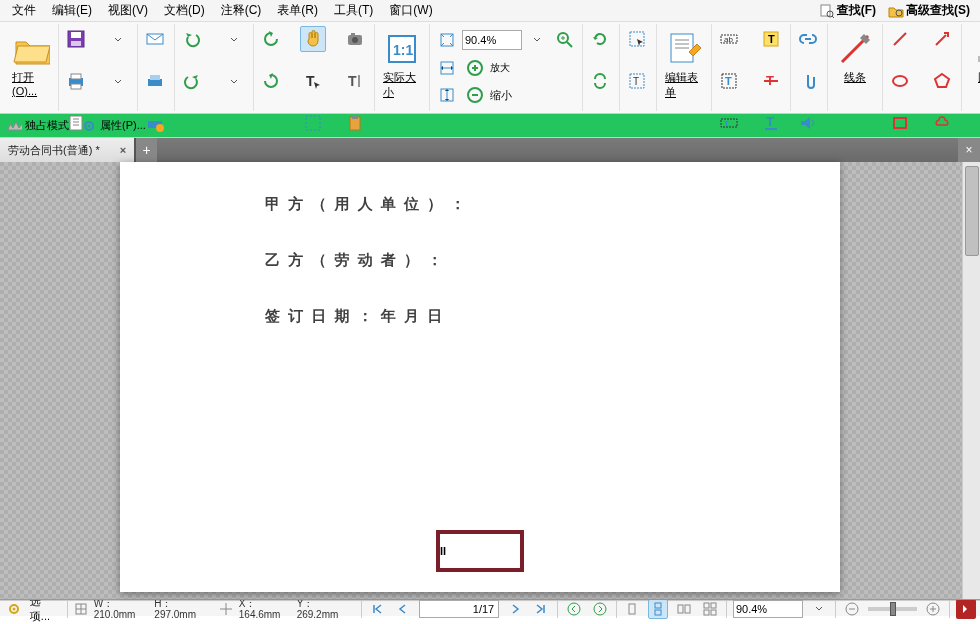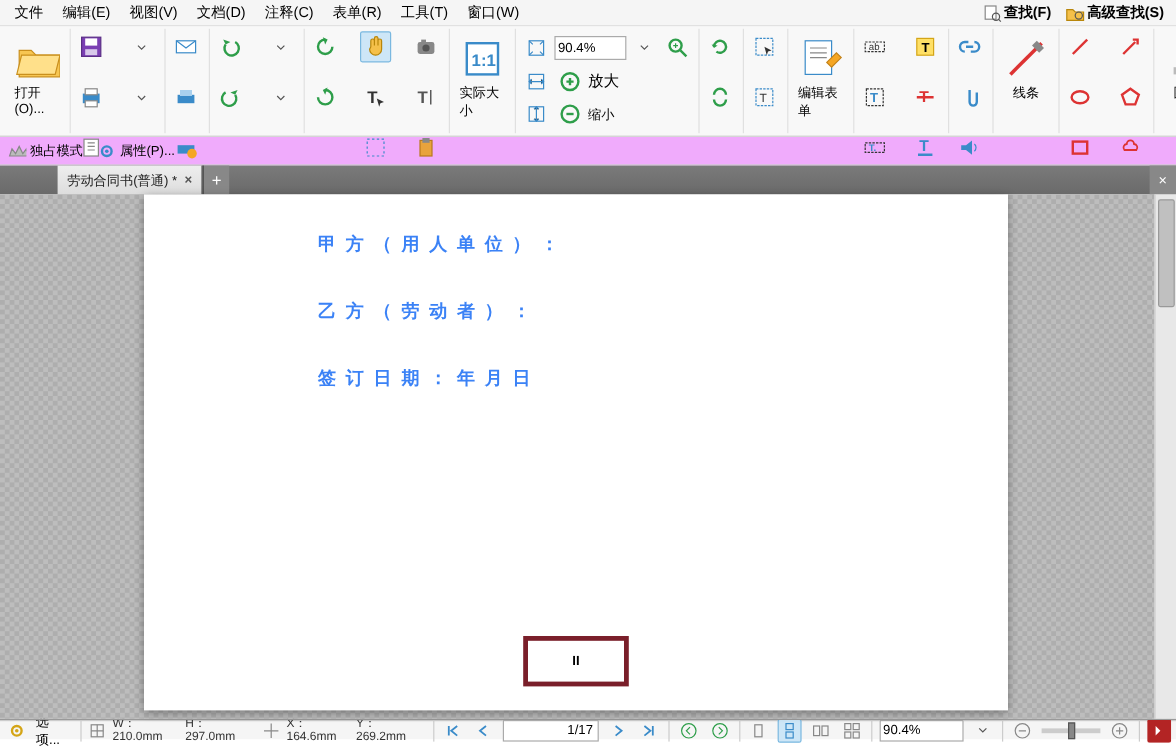--- a/index.html
+++ b/index.html
@@ -7,50 +7,50 @@
 
 
 .menubar { height: 22px; background: #f5f5f5; border-bottom: 1px solid #ddd; display: flex; align-items: center; padding: 0 4px; }
 .menubar .menu-item { padding: 16px 8px; cursor: pointer; }
 .menubar .spacer { flex: 1; }
 .menubar .search-btn { display: flex; align-items: center; gap: 2px; padding: 2px 6px; cursor: pointer; font-weight: bold; }
 
 
 .ribbon { height: 92px; background: #f8f8f8; border-bottom: 1px solid #ccc; display: flex; align-items: stretch; padding: 2px 4px; position: relative; }
 .ribbon-group { display: flex; flex-direction: column; align-items: center; justify-content: space-between; padding: 2px 4px; border-right: 1px solid #e0e0e0; }
-.big-btn { display: flex; flex-direction: column; align-items: center; gap: 2px; padding: 4px; cursor: pointer; font-size: 11px; }
+.big-btn { display: flex; flex-direction: column; align-items: center; gap: 2px; padding: 4px; cursor: pointer; font-size: 11px; text-decoration: underline; }
 .big-btn .icon { width: 38px; height: 38px; display: flex; align-items: center; justify-content: center; }
 .icon-grid { display: grid; grid-template-columns: repeat(4, 28px); grid-auto-rows: 28px; gap: 14px; }
 .icon-grid.cols3 { grid-template-columns: repeat(3, 28px); }
 .icon-grid.cols2 { grid-template-columns: repeat(2, 28px); }
 .icon-grid.cols1 { grid-template-columns: repeat(1, 28px); }
 .tb-icon { width: 26px; height: 26px; display: flex; align-items: center; justify-content: center; cursor: pointer; border-radius: 2px; }
 .tb-icon.active { background: #cde6f7; border: 1px solid #7ab8e0; }
 .zoom-row { display: flex; align-items: center; gap: 2px; height: 28px; }
 .zoom-input { width: 60px; height: 20px; font-size: 11px; border: 1px solid #aaa; padding: 0 2px; }
 
 
-.secbar { height: 24px; background: #f0abfc; border-bottom: 1px solid #ccc; display: flex; align-items: center; padding: 0 6px; gap: 12px; }
+.secbar { height: 24px; background: #22c55e; border-bottom: 1px solid #ccc; display: flex; align-items: center; padding: 0 6px; gap: 12px; }
 .secbar .item { display: flex; align-items: center; gap: 3px; cursor: pointer; font-size: 11px; }
 
 
 .tabbar { height: 24px; background: linear-gradient(#7a7a7a,#6a6a6a); display: flex; align-items: stretch; position: relative; }
-.doc-tab { background: linear-gradient(#eee,#ddd); border-right: 1px solid #555; display: flex; align-items: center; padding: 0 8px; gap: 6px; font-size: 11px; color: #222; cursor: pointer; margin-left: 48px; }
+.doc-tab { background: linear-gradient(#eee,#ddd); border-right: 1px solid #555; display: flex; align-items: center; padding: 0 8px; gap: 20px; font-size: 11px; color: #222; cursor: pointer; }
 .doc-tab .close { font-weight: bold; cursor: pointer; color:#555; }
 .new-tab { width: 22px; background: #888; color: #fff; display: flex; align-items: center; justify-content: center; cursor: pointer; font-size: 14px; border-left:1px solid #555; }
 .tabbar .tab-close-all { position: absolute; right: 0; top: 0; width: 22px; height: 24px; background: #888; color: #fff; display: flex; align-items: center; justify-content: center; cursor: pointer; }
 
 
 .viewport { position: relative; height: 438px; background: repeating-conic-gradient(#bdbdbd 0% 25%, #aeaeae 0% 50%) 0 0/8px 8px; border-bottom: 1px solid #999; }
 .vscroll { position: absolute; right: 0; top: 0; width: 18px; height: 100%; background: #e8e8e8; border-left: 1px solid #ccc; }
 .vscroll .thumb { position: absolute; left: 2px; width: 14px; top: 4px; height: 90px; background: #c0c0c0; border: 1px solid #999; border-radius: 2px; }
 .page { position: absolute; left: 120px; top: 0; width: 720px; height: 430px; background: #fff; box-shadow: 0 2px 8px rgba(0,0,0,0.4); }
-.page-content { padding: 30px 145px 0 145px; font-size: 15px; font-weight: bold; color: #3b82f6; letter-spacing: 2px; line-height: 1.6; }
+.page-content { padding: 30px 145px 0 145px; font-size: 15px; font-weight: bold; color: #404040; letter-spacing: 2px; line-height: 1.6; }
 .page-content p { margin-bottom: 32px; }
-.page-num-box { position: absolute; left: 50%; transform: translateX(-50%); bottom: 20px; width: 88px; height: 42px; border: 4px solid #7a1f2a; display: flex; align-items: center; justify-content: center; font-size: 11px; font-weight: bold; }
+.page-num-box { position: absolute; left: 50%; transform: translateX(-50%); bottom: 20px; width: 88px; height: 42px; border: 4px solid #7a1f2a; display: flex; align-items: center; font-size: 11px; font-weight: bold; }
 
 
 .statusbar { height: 16px; background: #f5f5f5; border-top: 1px solid #ccc; display: flex; align-items: center; padding: 0 4px; gap: 6px; font-size: 11px; }
 .statusbar .sep { width: 1px; height: 18px; background: #ccc; }
 .sb-btn { width: 20px; height: 20px; display: flex; align-items: center; justify-content: center; cursor: pointer; border: 1px solid transparent; border-radius: 2px; }
 .sb-btn.active { background:#cde6f7; border:1px solid #7ab8e0; }
 .page-input { width: 80px; height: 18px; border: 1px solid #aaa; font-size: 11px; text-align: right; padding: 0 4px; }
 .zoom-select { width: 70px; height: 18px; border: 1px solid #aaa; font-size: 11px; padding: 0 2px; }
 .slider { width: 50px; height: 4px; background: #ccc; position: relative; }
 .slider .knob { position: absolute; left: 22px; top: -5px; width: 6px; height: 14px; background: #888; border: 1px solid #555; }
@@ -290,21 +290,21 @@
             <rect x="4" y="4" width="12" height="12" fill="none" stroke="#3a8bc9"></rect>
             <path d="M4 10 h12 M6 8 l-2 2 l2 2 M14 8 l2 2 l-2 2" stroke="#3a8bc9"></path>
           </svg>
         </div>
       <div class="tb-icon">
           <svg width="20" height="20">
             <circle cx="10" cy="10" r="7" fill="none" stroke="#2e9e4a" stroke-width="2"></circle>
             <path d="M7 10 h6 M10 7 v6" stroke="#2e9e4a" stroke-width="2"></path>
           </svg>
         </div>
-      <span style="font-size:13px;">放大</span>
+      <span style="font-size:10px;">放大</span>
     </div>
     <div class="zoom-row">
       <div class="tb-icon">
           <svg width="20" height="20">
             <rect x="4" y="4" width="12" height="12" fill="none" stroke="#3a8bc9"></rect>
             <path d="M10 4 v12 M8 6 l2 -2 l2 2 M8 14 l2 2 l2 -2" stroke="#3a8bc9"></path>
           </svg>
         </div>
       <div class="tb-icon">
           <svg width="20" height="20">

